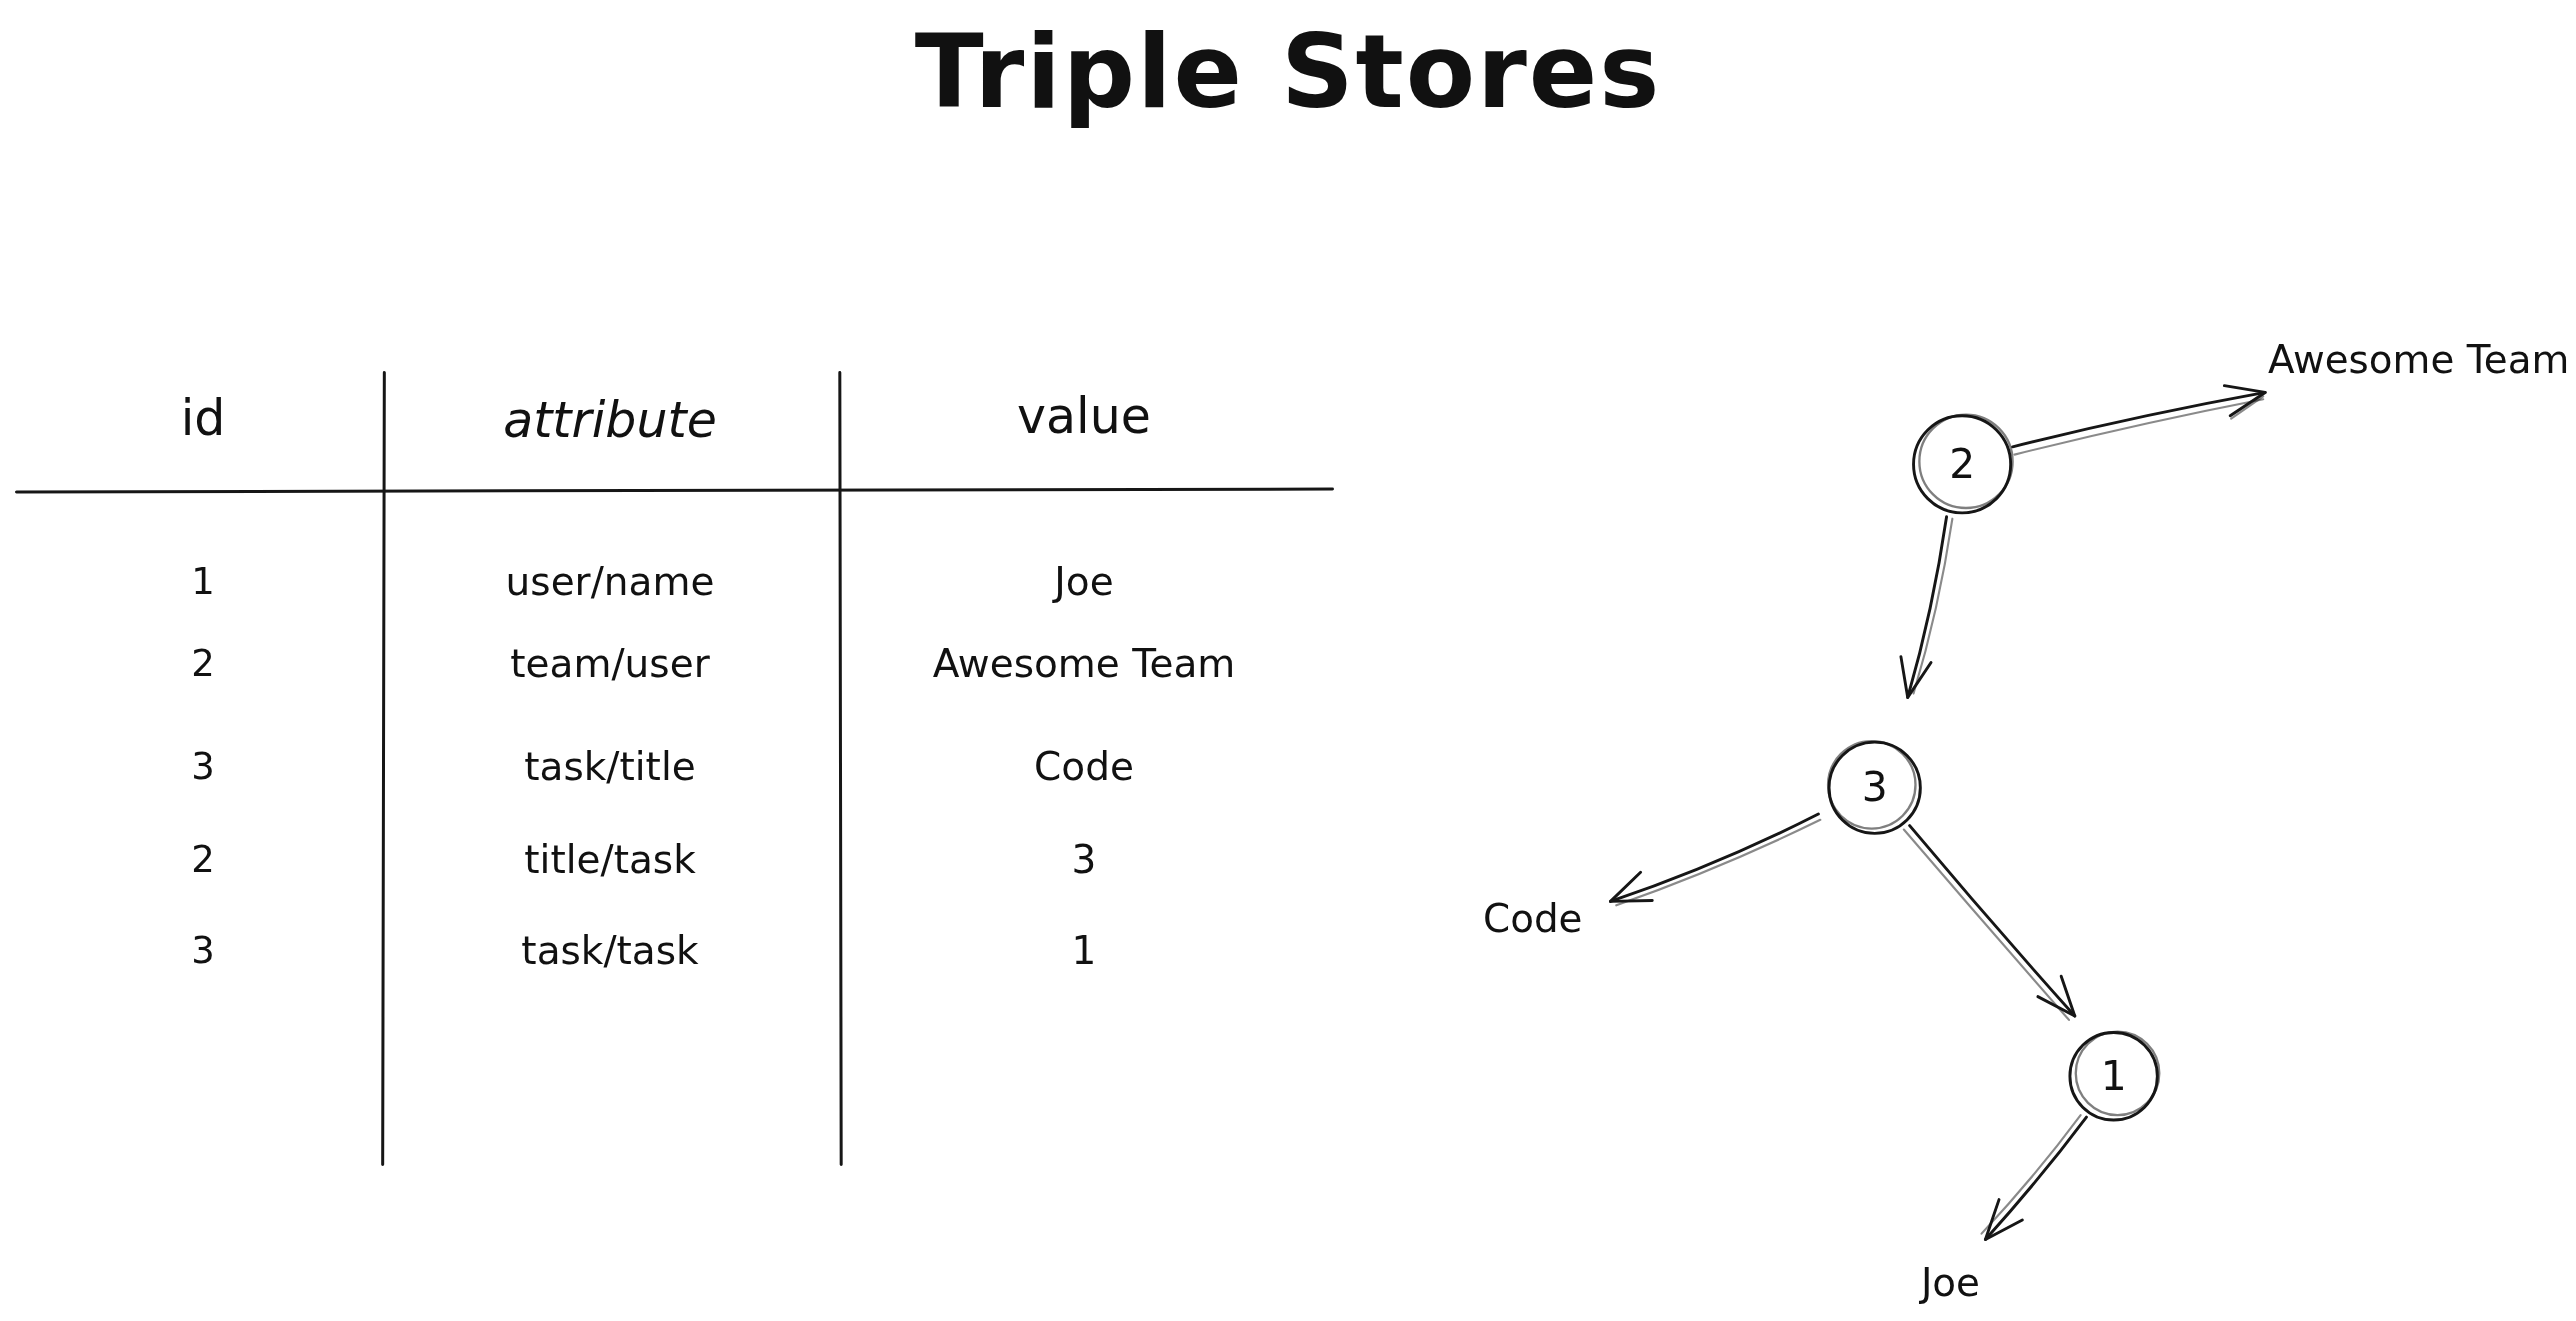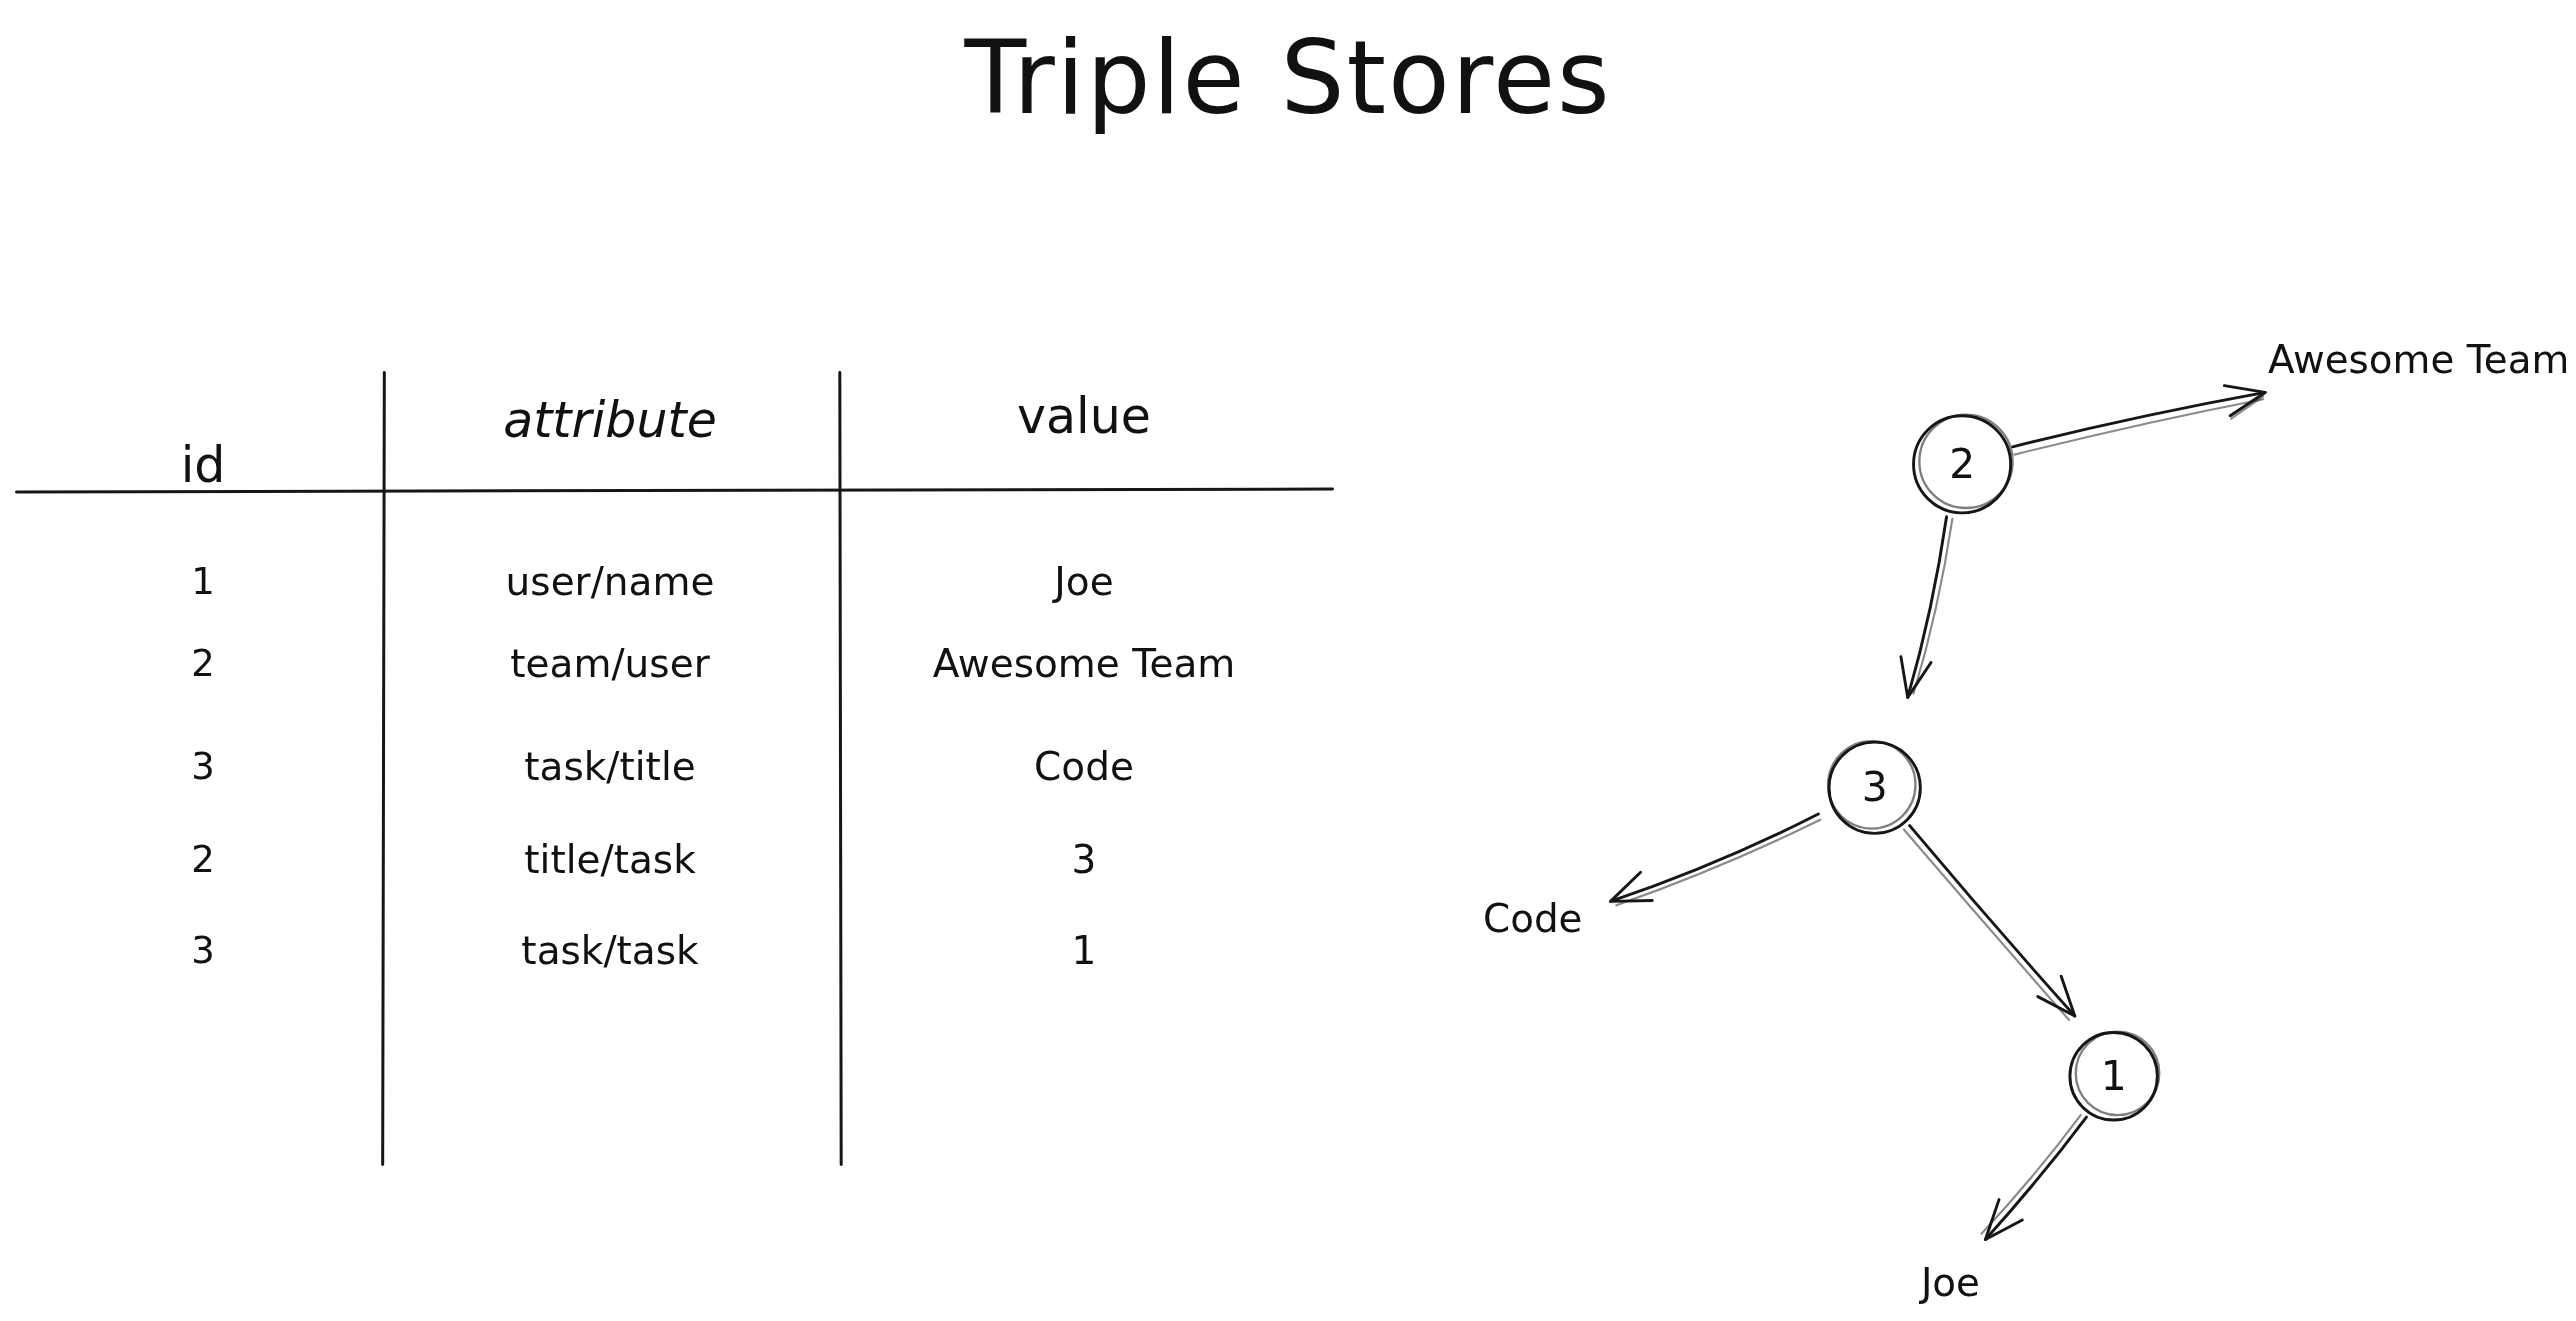--- a/index.html
+++ b/index.html
@@ -13,25 +13,25 @@
     color: #111111;
   }
   .canvas {
     position: relative;
     width: 2576px;
     height: 1322px;
     background: #ffffff;
   }
   .page-title {
     position: absolute;
-    top: 19px;
+    top: 13px;
     left: 50%;
     transform: translateX(-50%);
     font-size: 101px;
-    font-weight: 400;
+    font-weight: 700;
     letter-spacing: 1.9px;
     white-space: nowrap;
   }
   
   .table-wrap {
     position: absolute;
     left: 23px;
     top: 369px;
     width: 1311px;
     height: 806px;
@@ -56,21 +56,21 @@
     border-radius: 1.9px;
     transform: rotate(-0.12deg);
   }
   .hcell {
     position: absolute;
     transform: translate(-50%, -50%);
     font-size: 49px;
     font-weight: 500;
     white-space: nowrap;
   }
-  .hcell.c-id   { left: 180px;  top: 49px; margin-top: 47px; }
+  .hcell.c-id   { left: 180px;  top: 49px; }
   .hcell.c-attr { left: 587px;  top: 51px; font-style: italic; }
   .hcell.c-val  { left: 1061px; top: 47px; text-align: right; }
   .trow { position: absolute; left: 0; width: 100%; height: 0; }
   .trow.r0 { top: 212px; }
   .trow.r1 { top: 294px; }
   .trow.r2 { top: 397px; }
   .trow.r3 { top: 490px; }
   .trow.r4 { top: 581px; }
   .tcell {
     position: absolute;

